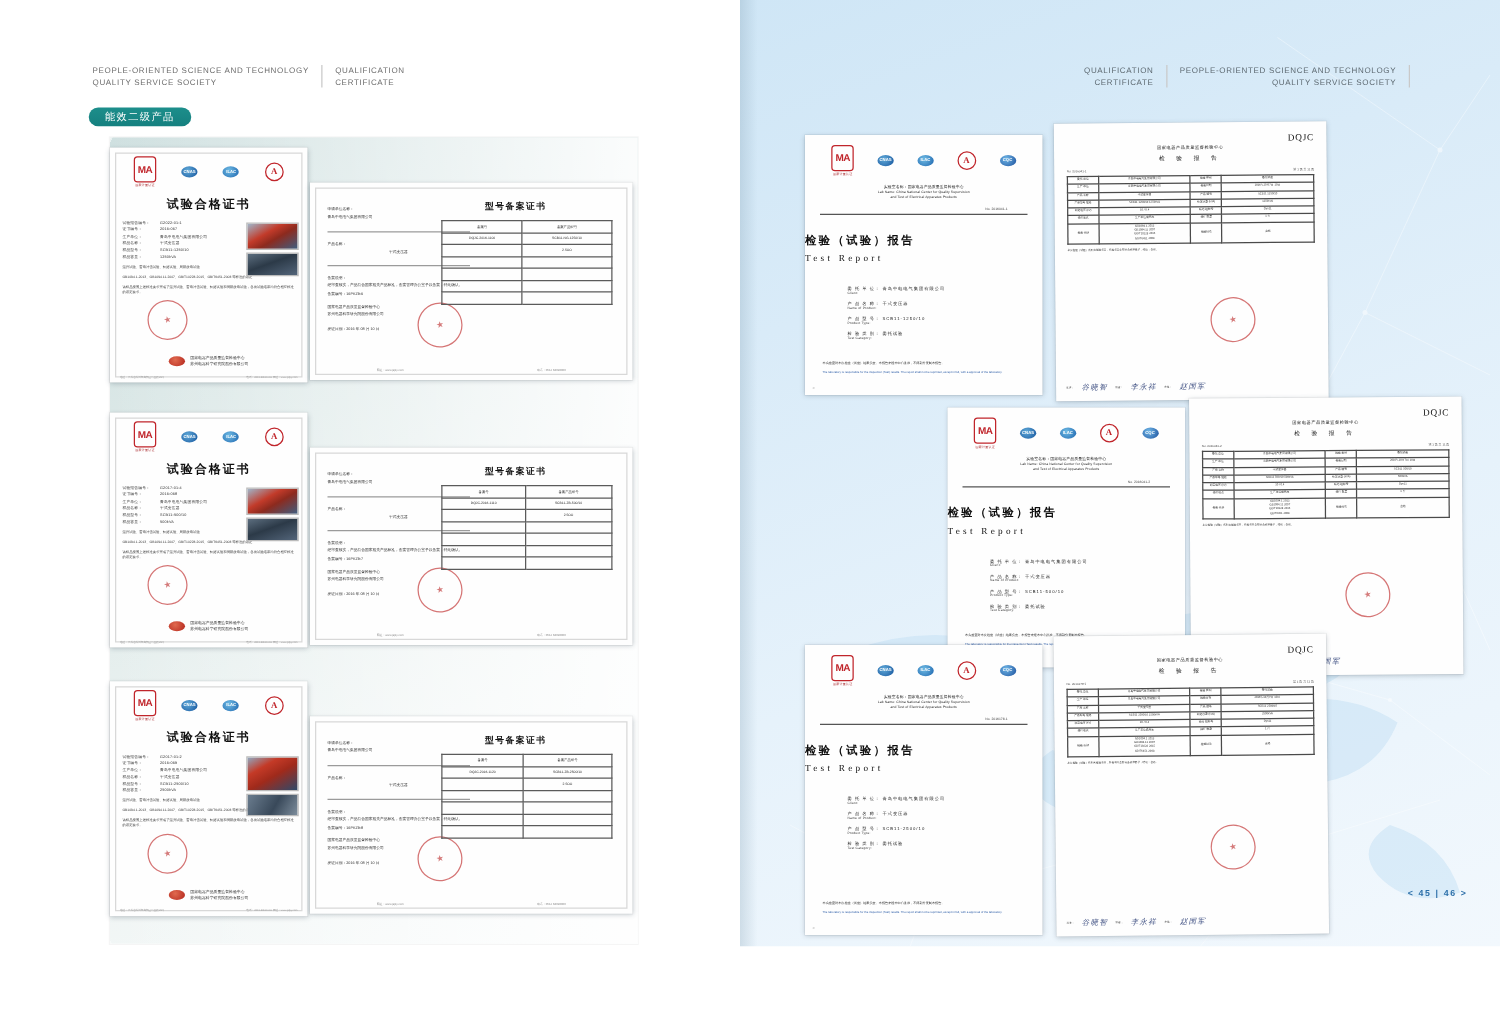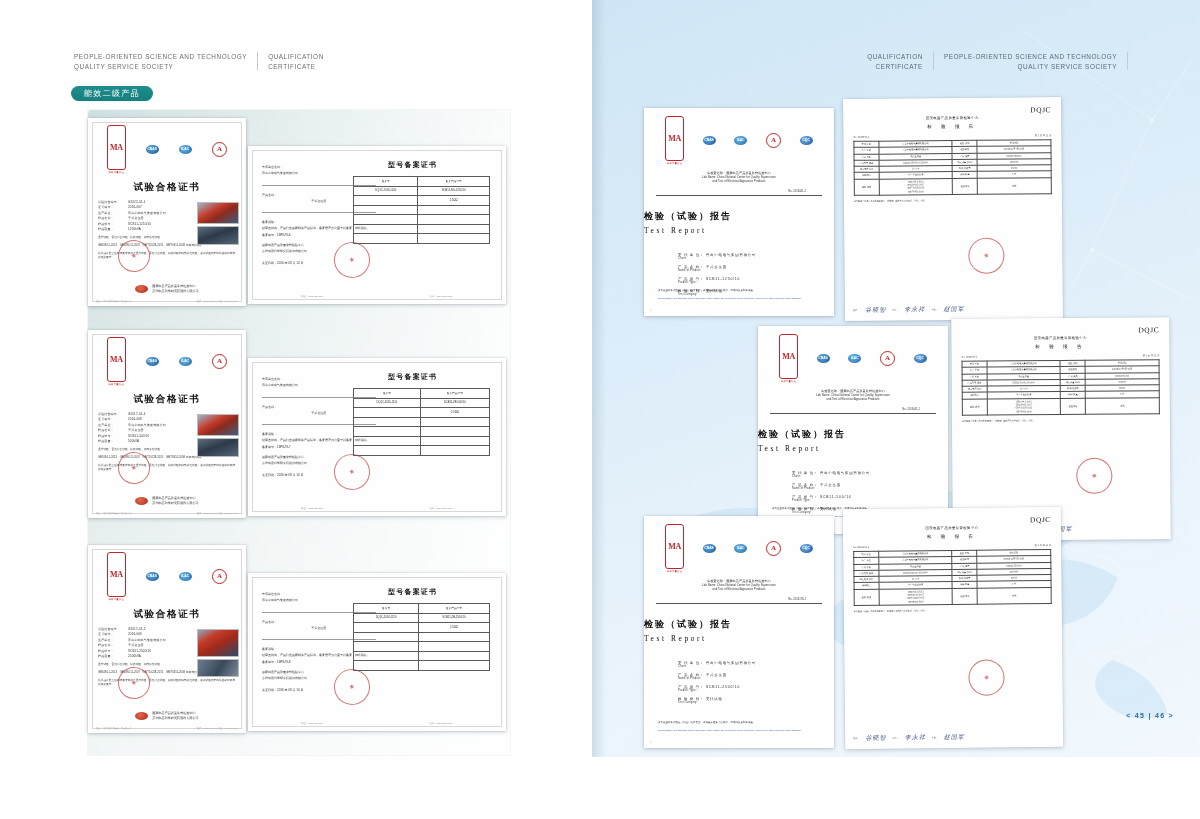--- a/index.html
+++ b/index.html
@@ -67,22 +67,22 @@
     position:absolute;background:#fefefe;
     box-shadow:0 1px 4px rgba(60,80,95,.30),0 0 0 .5px rgba(0,0,0,.07);
     overflow:hidden;
   }
   .doc-inner{position:absolute;inset:4px;border:.5px solid #d8d8d8;}
 
   
   .cert-logos{display:flex;align-items:center;justify-content:space-around;padding:7px 9px 3px;}
   .logo-ma{
     border:1.4px solid #c0252b;border-radius:3px;color:#c0252b;
-    font-size:8px;font-weight:bold;letter-spacing:-.4px;padding:16px 2px;line-height:11px;
-    font-family:Liberation Serif, serif;
+    font-size:8px;font-weight:bold;letter-spacing:-.4px;padding:4px 2px;line-height:11px;
+    font-family:Liberation Sans, sans-serif;
   }
   .logo-sub{font-size:2.4px;color:#b03a3f;text-align:center;letter-spacing:.2px;margin-top:.5px;}
   .logo-wrap{display:flex;flex-direction:column;align-items:center;}
   .logo-circle{
     width:13px;height:9px;border-radius:50%;
     display:flex;align-items:center;justify-content:center;
     font-size:3.4px;color:#fff;font-weight:bold;
   }
   .c-blue1{background:radial-gradient(circle at 40% 35%,#5fa9d8,#14539c);}
   .c-blue2{background:radial-gradient(circle at 40% 35%,#6fbbe4,#1b63ad);}

